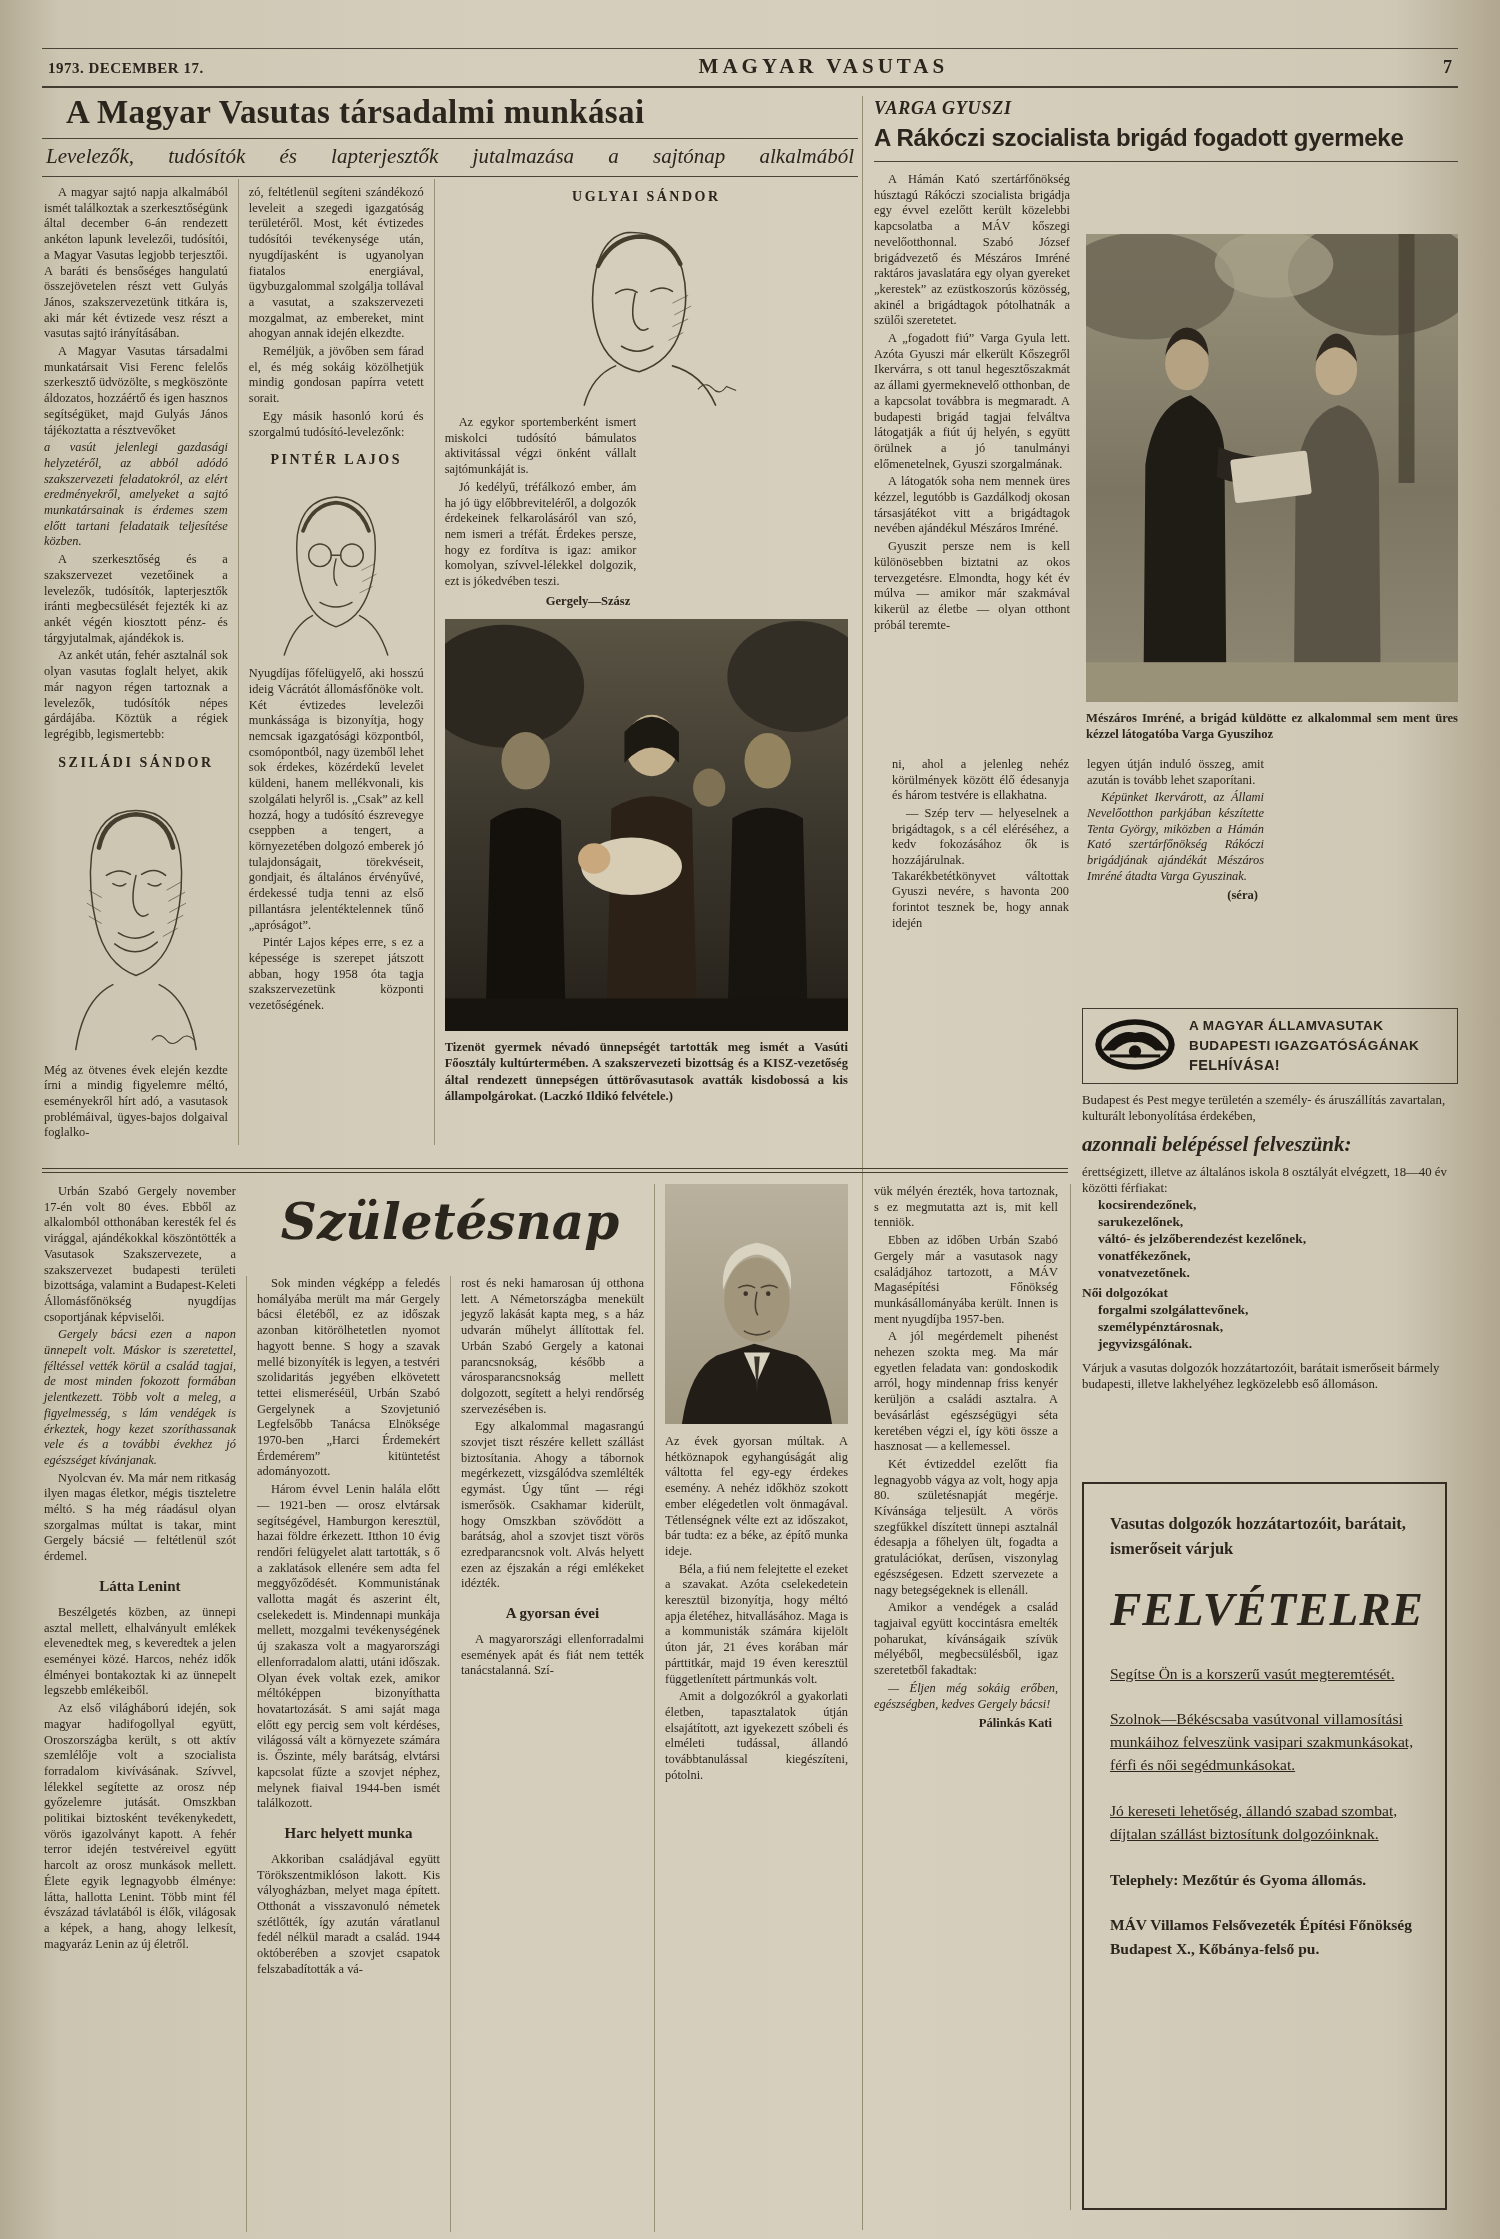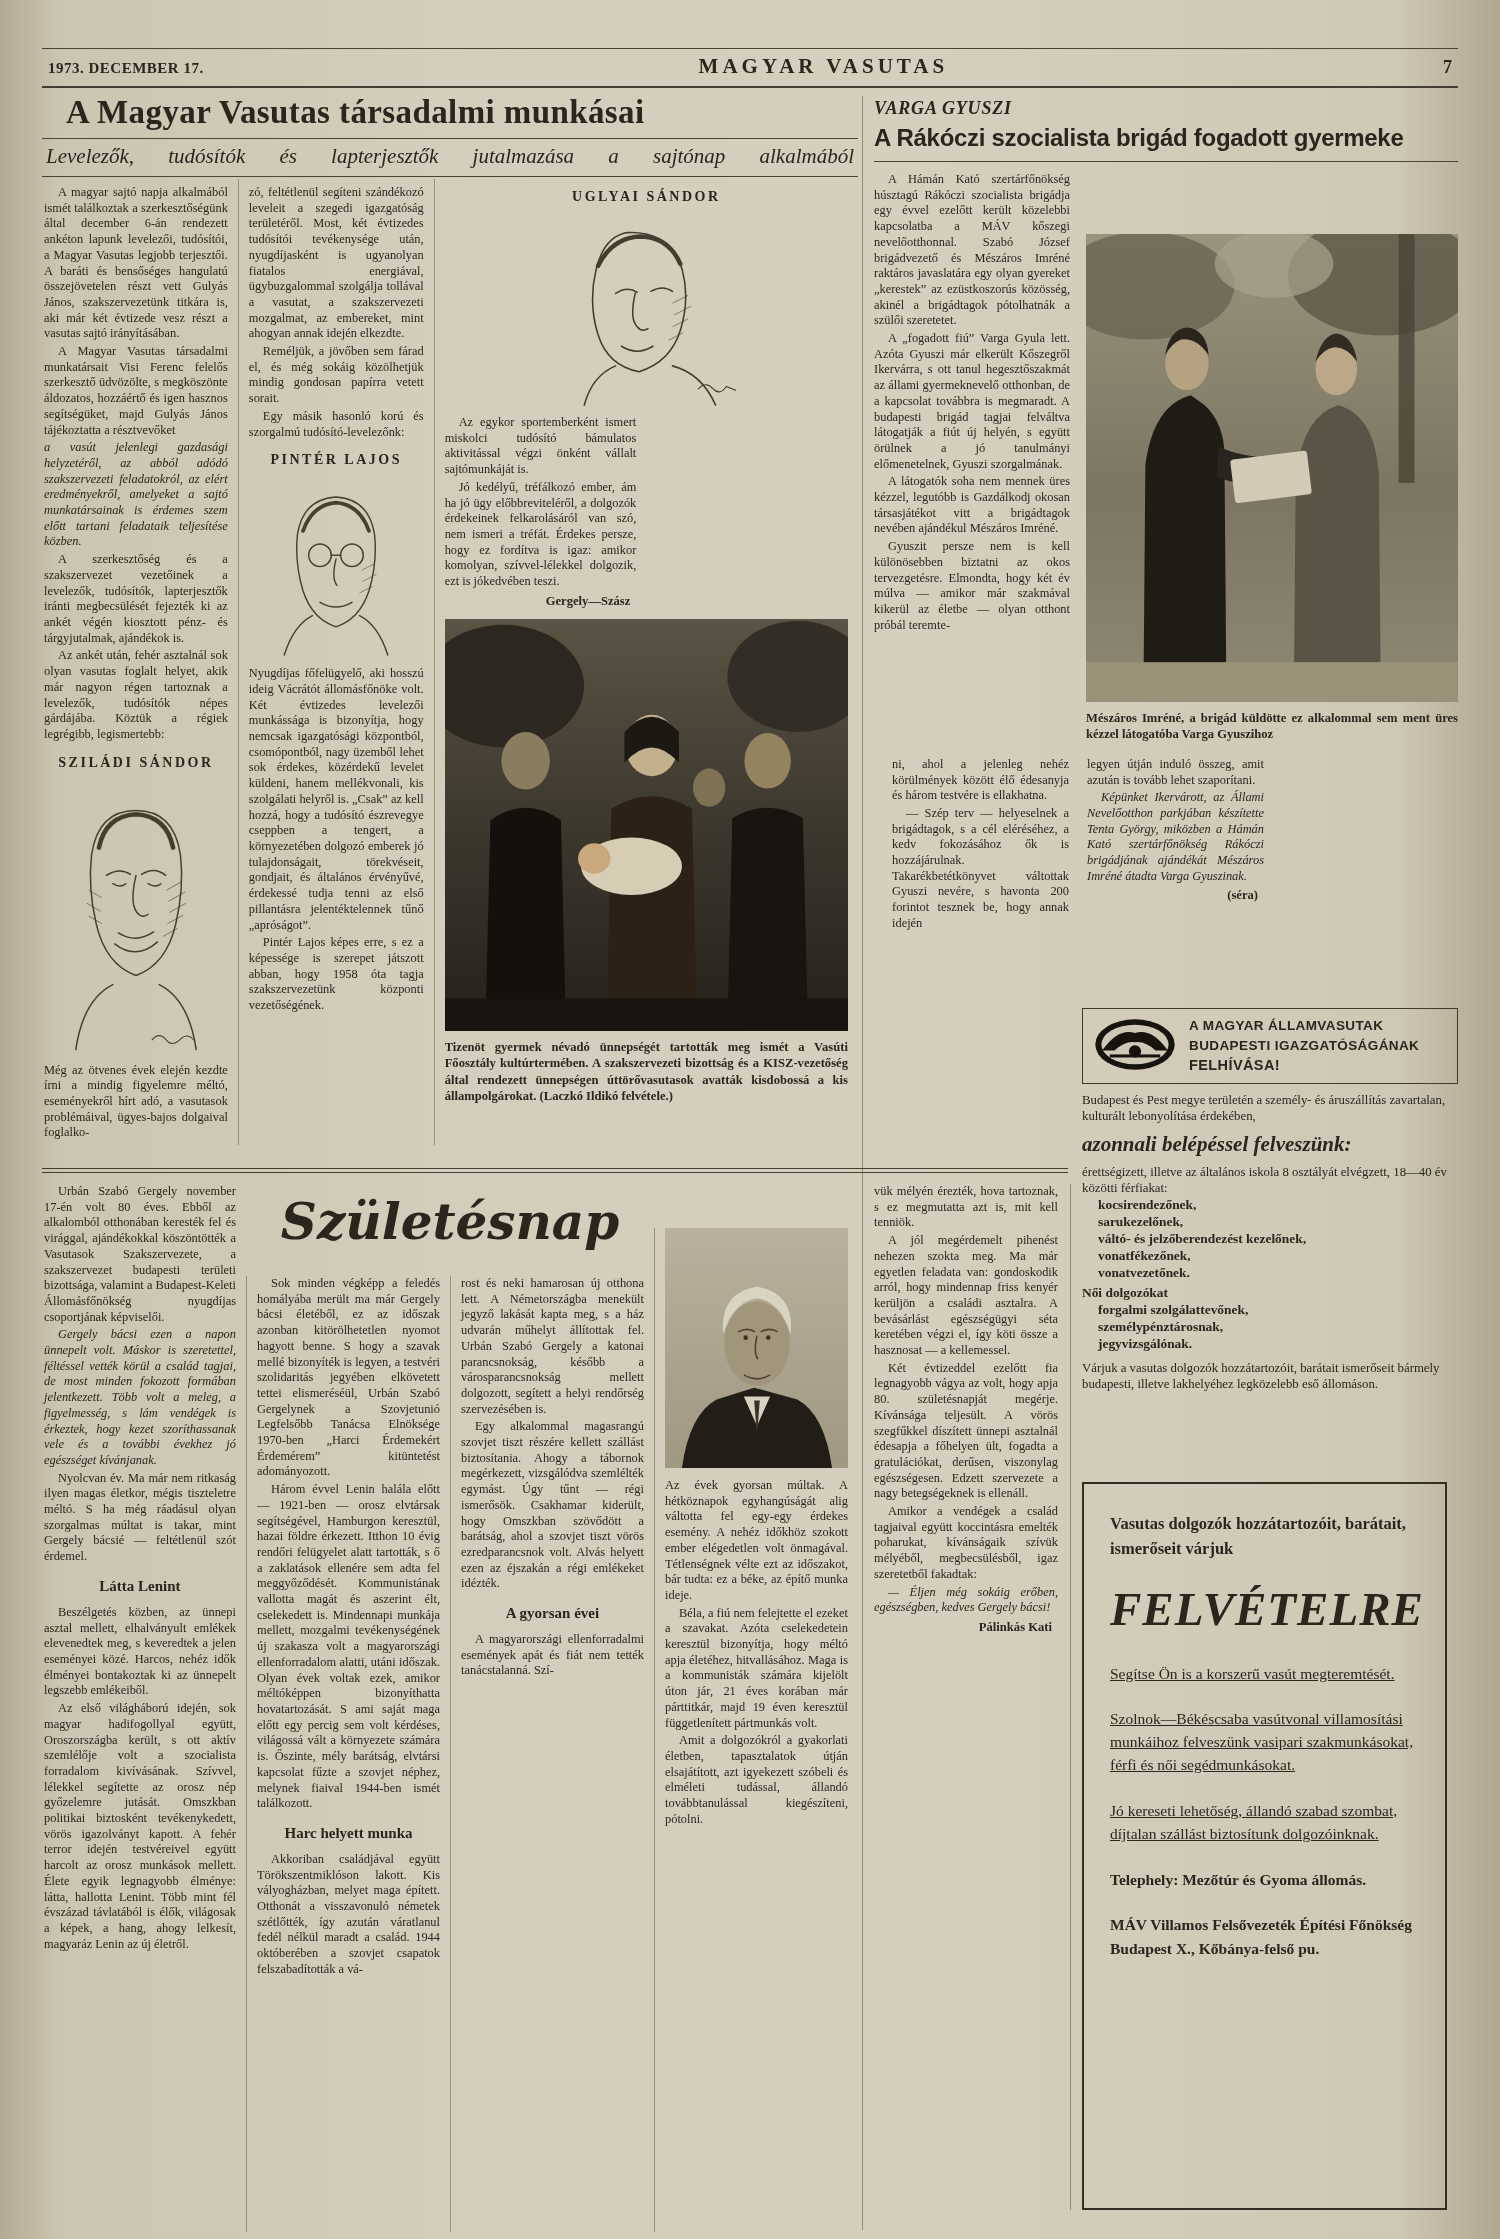--- a/index.html
+++ b/index.html
@@ -70,21 +70,21 @@
   .forg { font-weight:700; font-size:15.5px; line-height:1.55; }
 
   
   .bgrid { display:grid; grid-template-columns:repeat(4,1fr); grid-template-rows:92px auto; height:100%; overflow:hidden; }
   .bcol { padding:0 10px; border-left:1px solid #9a9078; overflow:hidden; }
   .bcol.c1 { grid-column:1; grid-row:1/3; border-left:none; padding-left:2px; }
   .btitle { grid-column:2/4; grid-row:1; font-family:"DejaVu Serif",serif; font-weight:700; font-style:italic;
             font-size:50px; text-align:center; padding-top:8px; }
   .bcol.c2 { grid-column:2; grid-row:2; }
   .bcol.c3 { grid-column:3; grid-row:2; }
-  .bcol.c4 { grid-column:4; grid-row:1/3;margin-top:44px; }
+  .bcol.c4 { grid-column:4; grid-row:1/3; }
   .h4sub { text-align:center; font-weight:700; font-size:15px; margin:13px 0 10px; }
   .closing { font-style:italic; }
   .col5 { overflow:hidden; padding-right:4px; }
 </style>
 </head>
 <body>
 
 <div class="page">
 
   <div class="abs header" style="left:42px; top:48px; width:1416px;">
@@ -367,20 +367,21 @@
         </div>
         <p class="cont">Az évek gyorsan múltak. A hétköznapok egyhangúságát alig váltotta fel egy-egy érdekes esemény. A nehéz időkhöz szokott ember elégedetlen volt önmagával. Tétlenségnek vélte ezt az időszakot, bár tudta: ez a béke, az építő munka ideje.</p>
         <p>Béla, a fiú nem felejtette el ezeket a szavakat. Azóta cselekedetein keresztül bizonyítja, hogy méltó apja életéhez, hitvallásához. Maga is a kommunisták számára kijelölt úton jár, 21 éves korában már párttitkár, majd 19 éven keresztül függetlenített pártmunkás volt.</p>
         <p>Amit a dolgozókról a gyakorlati életben, tapasztalatok útján elsajátított, azt igyekezett szóbeli és elméleti tudással, állandó továbbtanulással kiegészíteni, pótolni.</p>
       </div>
     </div>
   </section>
 
   <section class="abs col5 bt" style="left:874px; top:1184px; width:188px; height:1048px;">
     <p class="cont">vük mélyén érezték, hova tartoznak, s ez megmutatta azt is, mit kell tenniök.</p>
+    <p>Ebben az időben Urbán Szabó Gergely már a vasutasok nagy családjához tartozott, a MÁV Magasépítési Főnökség munkásállományába került. Innen is ment nyugdíjba 1957-ben.</p>
     <p>A jól megérdemelt pihenést nehezen szokta meg. Ma már egyetlen feladata van: gondoskodik arról, hogy mindennap friss kenyér kerüljön a családi asztalra. A bevásárlást egészségügyi séta keretében végzi el, így köti össze a hasznosat — a kellemessel.</p>
     <p>Két évtizeddel ezelőtt fia legnagyobb vágya az volt, hogy apja 80. születésnapját megérje. Kívánsága teljesült. A vörös szegfűkkel díszített ünnepi asztalnál édesapja a főhelyen ült, fogadta a gratulációkat, derűsen, viszonylag egészségesen. Edzett szervezete a nagy betegségeknek is ellenáll.</p>
     <p>Amikor a vendégek a család tagjaival együtt koccintásra emelték poharukat, kívánságaik szívük mélyéből, megbecsülésből, igaz szeretetből fakadtak:</p>
     <p class="closing">— Éljen még sokáig erőben, egészségben, kedves Gergely bácsi!</p>
     <div class="sig">Pálinkás Kati</div>
   </section>
 
   <section class="abs" style="left:1082px; top:1482px; width:365px; height:728px;">
     <div class="fbox">
       <div class="fhead">Vasutas dolgozók hozzátartozóit, barátait, ismerőseit várjuk</div>

